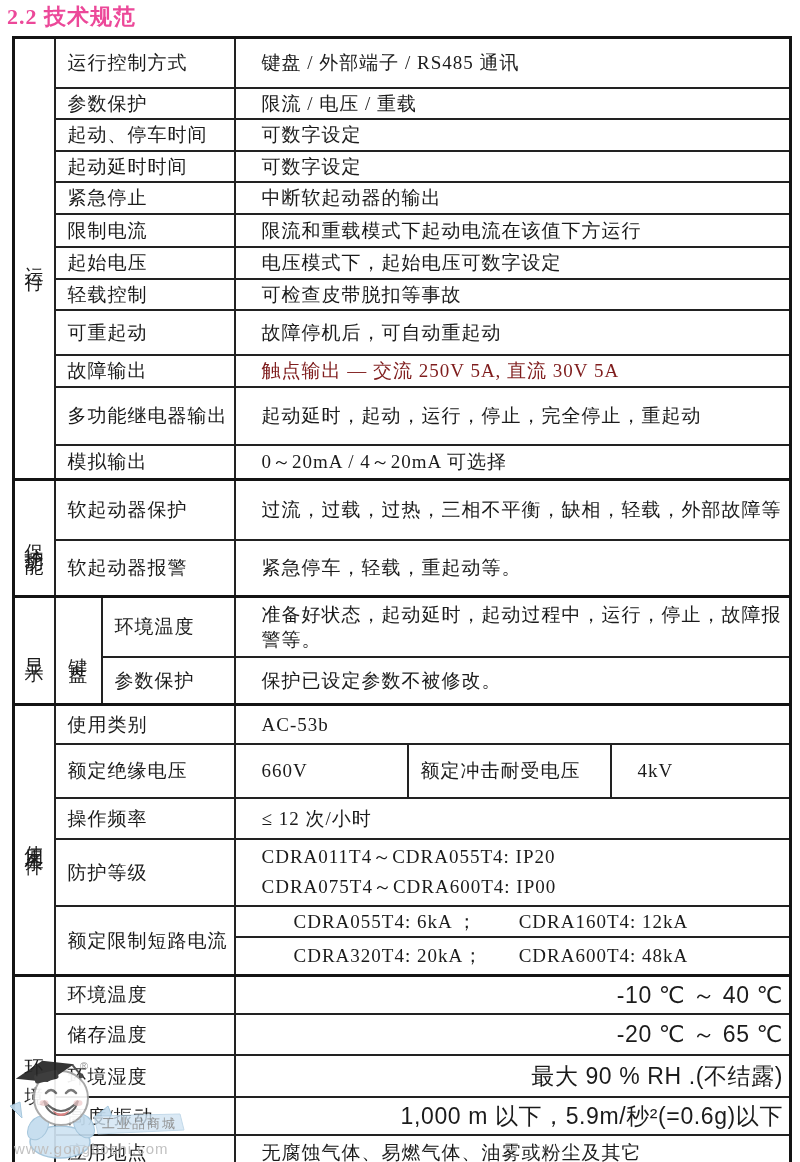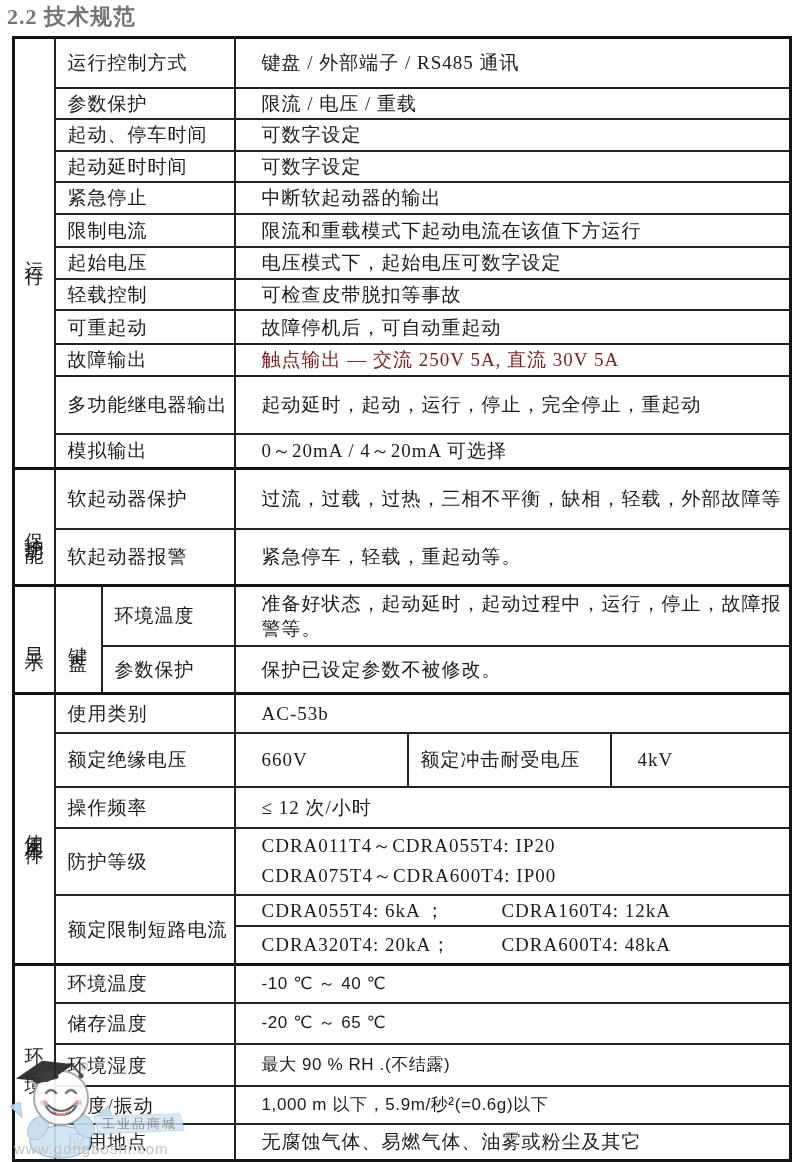--- a/index.html
+++ b/index.html
@@ -3,21 +3,21 @@
 <meta charset="utf-8">
 <style>
   html,body{margin:0;padding:0;}
   body{
     width:800px;height:1162px;position:relative;background:#ffffff;
     font-family:"Liberation Serif","DejaVu Serif",serif;color:#1b1b1b;
     overflow:hidden;
   }
   .page-title{
     position:absolute;left:7px;top:2px;font-size:22px;font-weight:bold;
-    letter-spacing:1px;color:#737373;
+    letter-spacing:1px;color:#ec4899;
   }
   table.spec{
     position:absolute;left:12px;top:36px;width:777px;
     border-collapse:collapse;table-layout:fixed;
     border:3px solid #141414;
   }
   td{
     border:2px solid #222222;vertical-align:middle;
     font-size:19px;letter-spacing:1px;line-height:1.35;
     padding:2px 6px 2px 12px;overflow:hidden;
@@ -26,23 +26,23 @@
   td.group-cell{padding:2px;text-align:center;}
   .vtext{
     writing-mode:vertical-lr;text-orientation:upright;
     margin:0 auto;letter-spacing:7px;display:inline-block;
   }
   .vtext.wide{letter-spacing:26px;}
   .vtext.tight{letter-spacing:4px;}
   td.val{padding-left:26px;}
   td.lab{padding-right:4px;}
   .red{color:#7f1d1d;}
-  td.sans{font-family:"Liberation Sans","DejaVu Sans",sans-serif;letter-spacing:0.6px;font-size:17px;}
+  td.sans{font-family:"Liberation Sans","DejaVu Sans",sans-serif;letter-spacing:0.6px;font-size:23px;text-align:right;}
   .twoline div{line-height:1.6;}
-  .split{display:flex;align-items:center;}
+  .split{display:flex;align-items:center;margin-left:32px;}
   .split span:first-child{width:46%;flex:none;}
   .split span:last-child{flex:1;}
   .watermark{position:absolute;left:8px;top:1056px;width:210px;height:104px;opacity:0.92;pointer-events:none;}
 </style>
 </head>
 <body>
 
 <div class="page-title">2.2 技术规范</div>
 
 <table class="spec">
@@ -82,21 +82,21 @@
     <td class="val" colspan="3">限流和重载模式下起动电流在该值下方运行</td>
   </tr>
   <tr style="height:30px">
     <td class="lab" colspan="2">起始电压</td>
     <td class="val" colspan="3">电压模式下，起始电压可数字设定</td>
   </tr>
   <tr style="height:30px">
     <td class="lab" colspan="2">轻载控制</td>
     <td class="val" colspan="3">可检查皮带脱扣等事故</td>
   </tr>
-  <tr style="height:34px">
+  <tr style="height:45px">
     <td class="lab" colspan="2">可重起动</td>
     <td class="val" colspan="3">故障停机后，可自动重起动</td>
   </tr>
   <tr style="height:30px">
     <td class="lab" colspan="2">故障输出</td>
     <td class="val red" colspan="3">触点输出  — 交流 250V 5A, 直流 30V 5A</td>
   </tr>
   <tr style="height:58px">
     <td class="lab" colspan="2">多功能继电器输出</td>
     <td class="val" colspan="3">起动延时，起动，运行，停止，完全停止，重起动</td>

